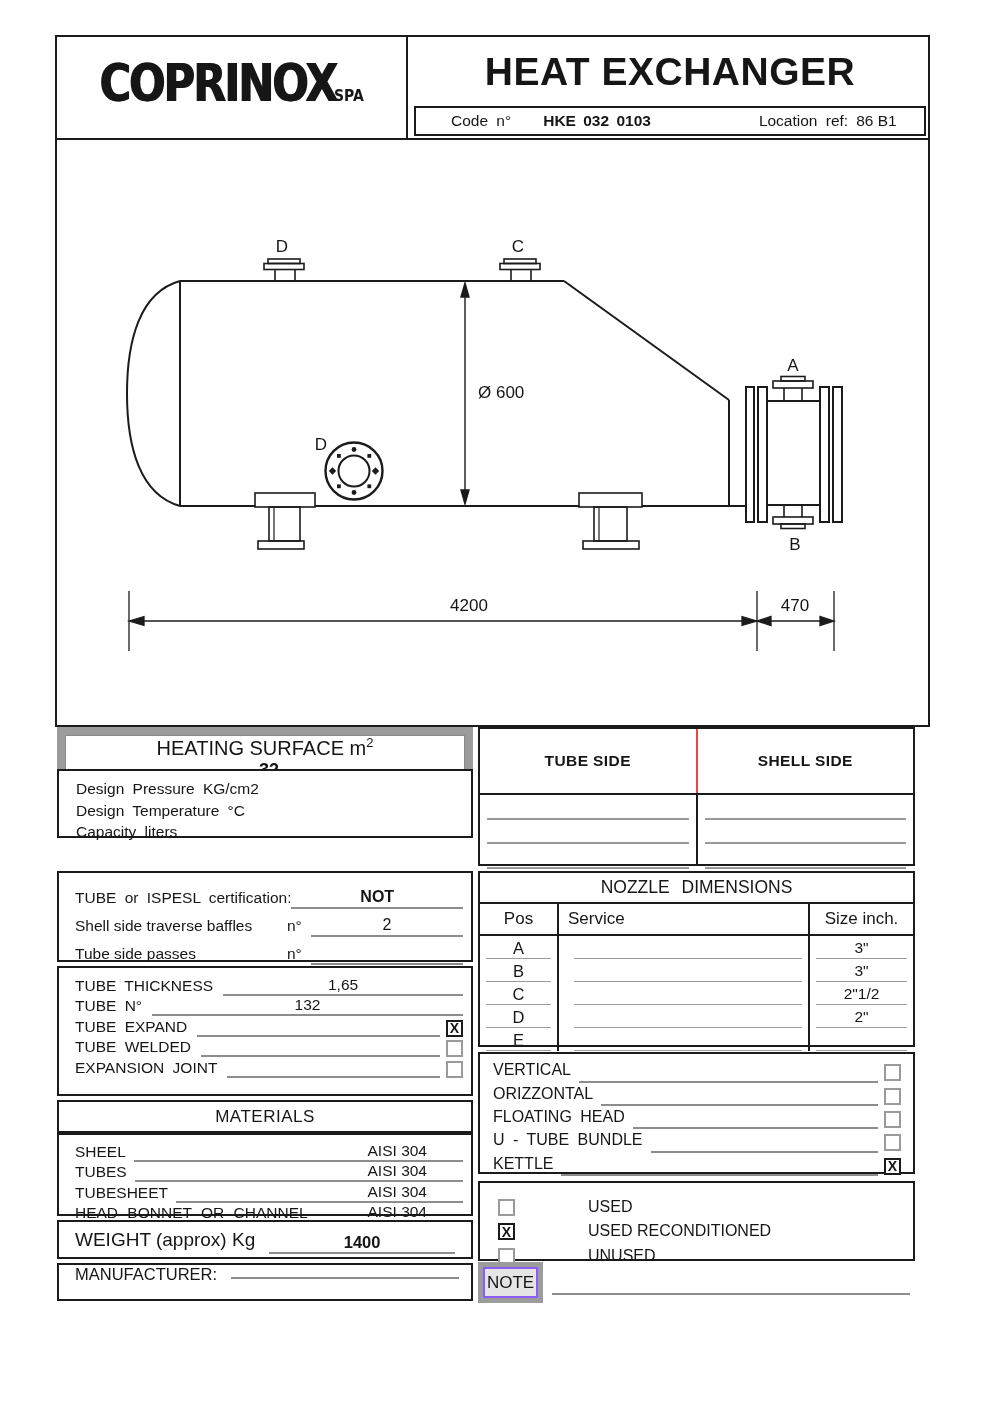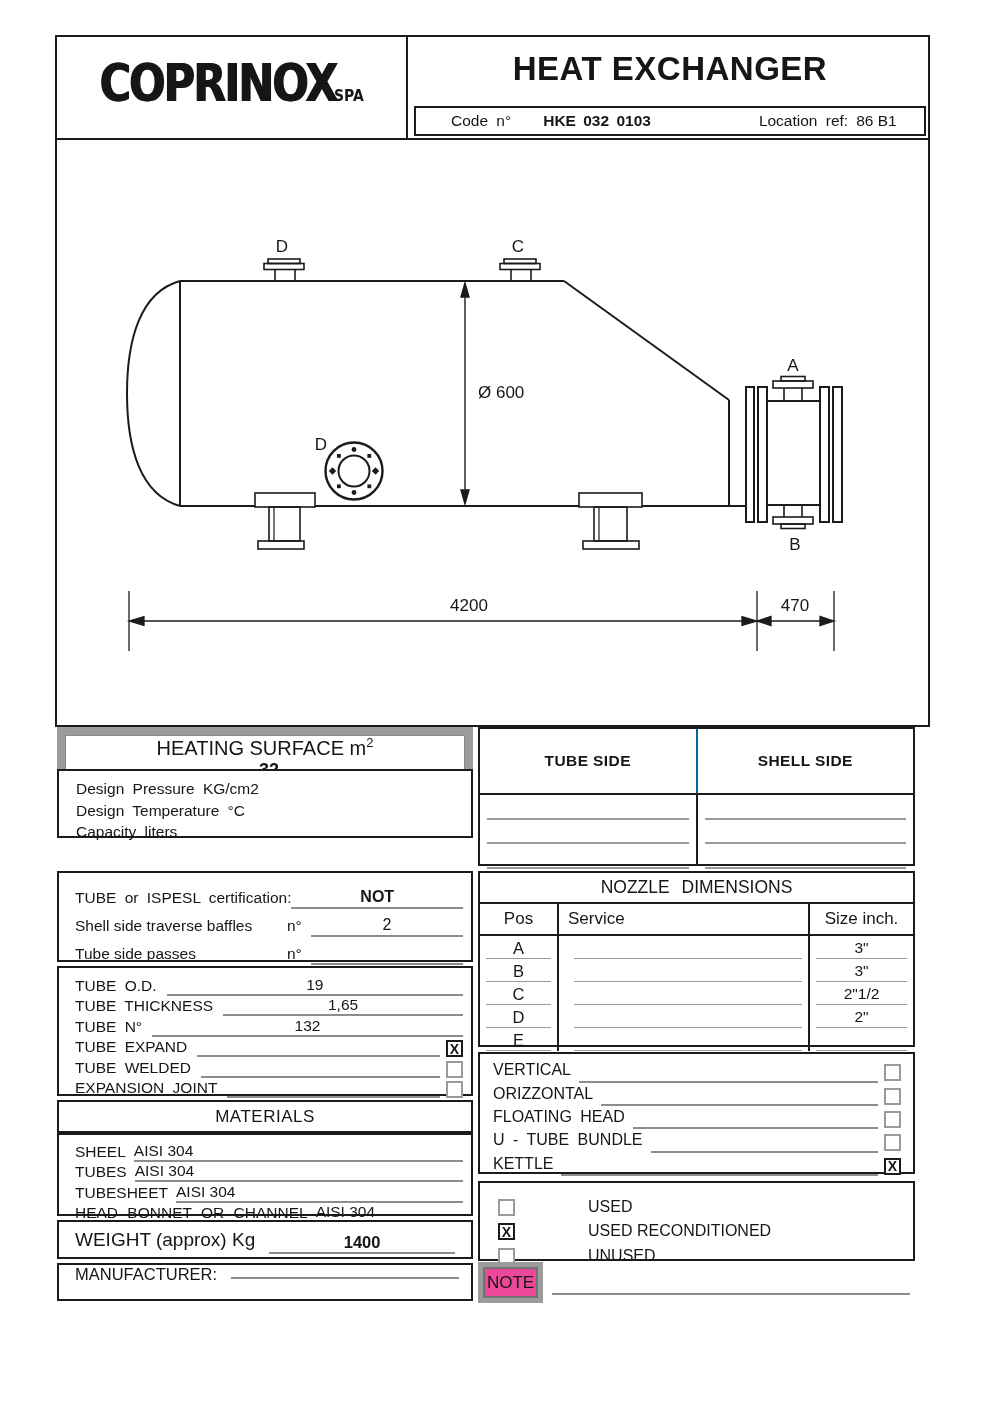--- a/index.html
+++ b/index.html
@@ -12,21 +12,21 @@
   .frame { border:2px solid #1b1b1b; background:#fff; }
 
   
   #logo-cell { display:flex; align-items:center; }
   .logo-text {
     font-family:"DejaVu Sans",sans-serif; font-weight:bold; font-size:43px;
     letter-spacing:-2px; transform:scaleY(1.18); transform-origin:left center;
     text-shadow:1.2px 0 0 #161616; white-space:nowrap;
   }
   .logo-spa { font-size:14px; font-weight:bold; letter-spacing:0; align-self:flex-end; margin:0 0 14px -2px; text-shadow:none; }
-  #main-title { font-size:33px; font-weight:bold; letter-spacing:.5px; text-align:center; }
+  #main-title { font-size:39px; font-weight:bold; letter-spacing:.5px; text-align:center; }
   #code-bar { display:flex; align-items:center; font-size:15.5px; }
   #code-bar .lbl { word-spacing:4px; }
   #code-bar .val-bold { font-weight:bold; word-spacing:3px; }
 
   
   .rrow { display:flex; align-items:flex-end; }
   .line { border-bottom:2px solid #8d8d8d; text-align:center; }
   .cb {
     width:17px; height:17px; border:2px solid #9a9a9a; background:#fff;
     display:flex; align-items:center; justify-content:center;
@@ -56,34 +56,34 @@
   #tube-box .rrow { height:20.5px; }
   #tube-box .lab { white-space:nowrap; padding-bottom:1px; word-spacing:4px; }
   #tube-box .line { flex:1; margin-left:10px; font-size:15.5px; }
   #tube-box .cb { margin-left:6px; margin-bottom:0; }
 
   
   #mat-title { display:flex; align-items:center; justify-content:center; font-size:17px; letter-spacing:.5px; }
   #mat-box { padding:6px 8px 0 16px; font-size:15.5px; }
   #mat-box .rrow { height:20.5px; }
   #mat-box .lab { white-space:nowrap; padding-bottom:1px; word-spacing:5px; }
-  #mat-box .line { flex:1; margin-left:8px; text-align:left; padding-right:36px; }
+  #mat-box .line { flex:1; margin-left:8px; text-align:right; padding-right:36px; }
 
   #weight-box { display:flex; align-items:center; padding:0 12px 0 16px; }
   #weight-box .lab { font-size:19px; white-space:nowrap; }
   #weight-box .line { flex:1; margin:14px 4px 6px 14px; font-weight:bold; font-size:16.5px; }
 
   #manu-box { display:flex; align-items:flex-start; padding:0 12px 0 16px; }
   #manu-box .lab { font-size:16.5px; white-space:nowrap; }
   #manu-box .line { width:228px; margin:12px 0 8px 14px; }
 
   
   #side-head { display:flex; }
   #side-head .cell { flex:1; display:flex; align-items:center; justify-content:center; font-weight:bold; font-size:15.5px; letter-spacing:.4px; }
-  #side-head .cell.first { border-right:2px solid #0369a1; }
+  #side-head .cell.first { border-right:2px solid #ef4444; }
   #side-body { display:flex; border-top:none; }
   #side-body .half { flex:1; padding:0 7px; }
   #side-body .half.first { border-right:2px solid #1b1b1b; }
   #side-body .uline { height:22.5px; border-bottom:2px solid #9a9a9a; }
 
   
   #nozzle-title { height:29px; display:flex; align-items:center; justify-content:center; font-size:17.5px; word-spacing:7px; border-bottom:2px solid #1b1b1b; }
   .ntr { display:flex; }
   .ntr .c1 { width:77px; border-right:2px solid #1b1b1b; }
   .ntr .c2 { flex:1; border-right:2px solid #1b1b1b; padding-left:9px; }
@@ -103,21 +103,21 @@
   #orient-box .lab { white-space:nowrap; word-spacing:4px; padding-bottom:3px; }
   #orient-box .line { flex:1; margin:10px 6px 0 8px; height:10px; }
   #orient-box .cb { margin-top:2px; }
 
   
   #cond-box { padding:8px 0 0 18px; font-size:16px; }
   #cond-box .rrow { height:24.5px; align-items:flex-end;gap:48px; }
   #cond-box .lab { margin-left:25px; }
 
   
-  #note-label { border:2px solid #737373; box-shadow:0 0 0 5px #9c9c9c; background:#ec4899; display:flex; align-items:center; justify-content:center; font-size:17px; }
+  #note-label { border:2px solid #8b5cf6; box-shadow:0 0 0 5px #9c9c9c; background:#e5e5e5; display:flex; align-items:center; justify-content:center; font-size:17px; }
   #note-line { border-bottom:2px solid #8d8d8d; }
 
   
   svg text { font-family:"Liberation Sans","DejaVu Sans",sans-serif; font-size:17px; fill:#161616; }
 </style>
 </head>
 <body>
 
 <div class="page">
 
@@ -267,24 +267,20 @@
     </div>
     <div class="rrow">
       <span class="lab fixed">Tube side passes</span>
       <span class="unit">n°</span>
       <span class="line"></span>
     </div>
   </div>
 
   <div class="b frame" id="tube-box" style="left:57px; top:966px; width:416px; height:130px;">
     <div class="rrow">
-      <span class="lab">TUBE O.D.</span>
-      <span class="line">19</span>
-    </div>
-    <div class="rrow">
       <span class="lab">TUBE THICKNESS</span>
       <span class="line">1,65</span>
     </div>
     <div class="rrow">
       <span class="lab">TUBE N°</span>
       <span class="line">132</span>
     </div>
     <div class="rrow">
       <span class="lab">TUBE EXPAND</span>
       <span class="line"></span>

